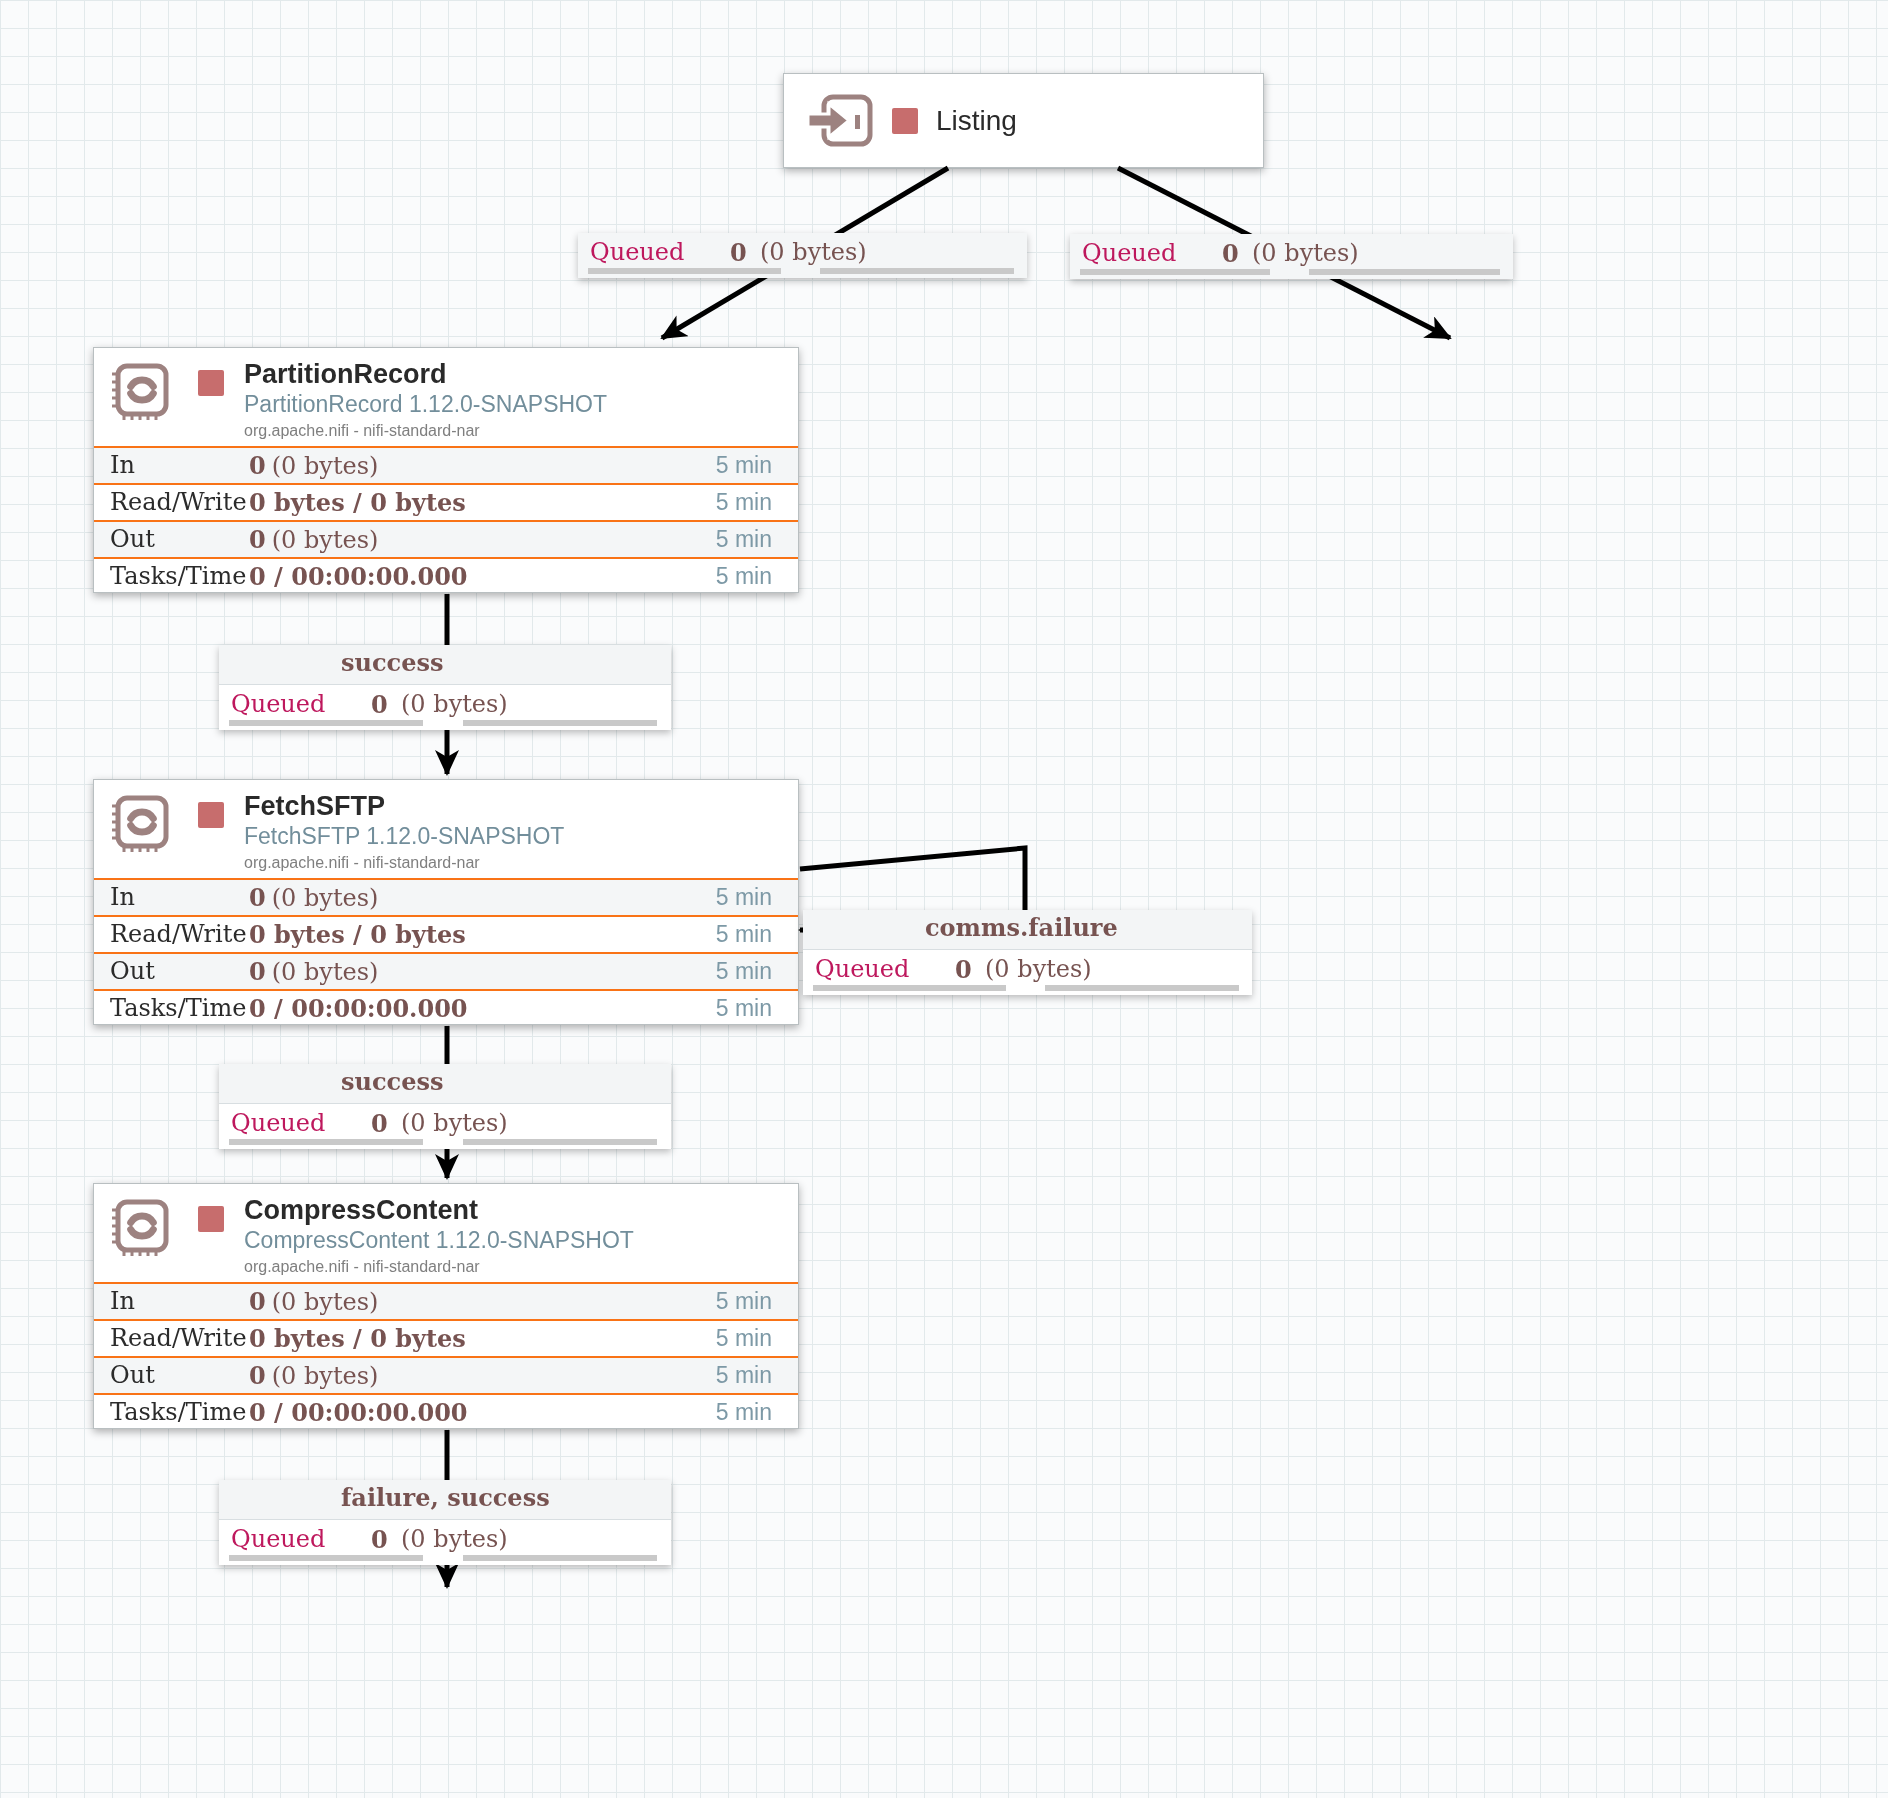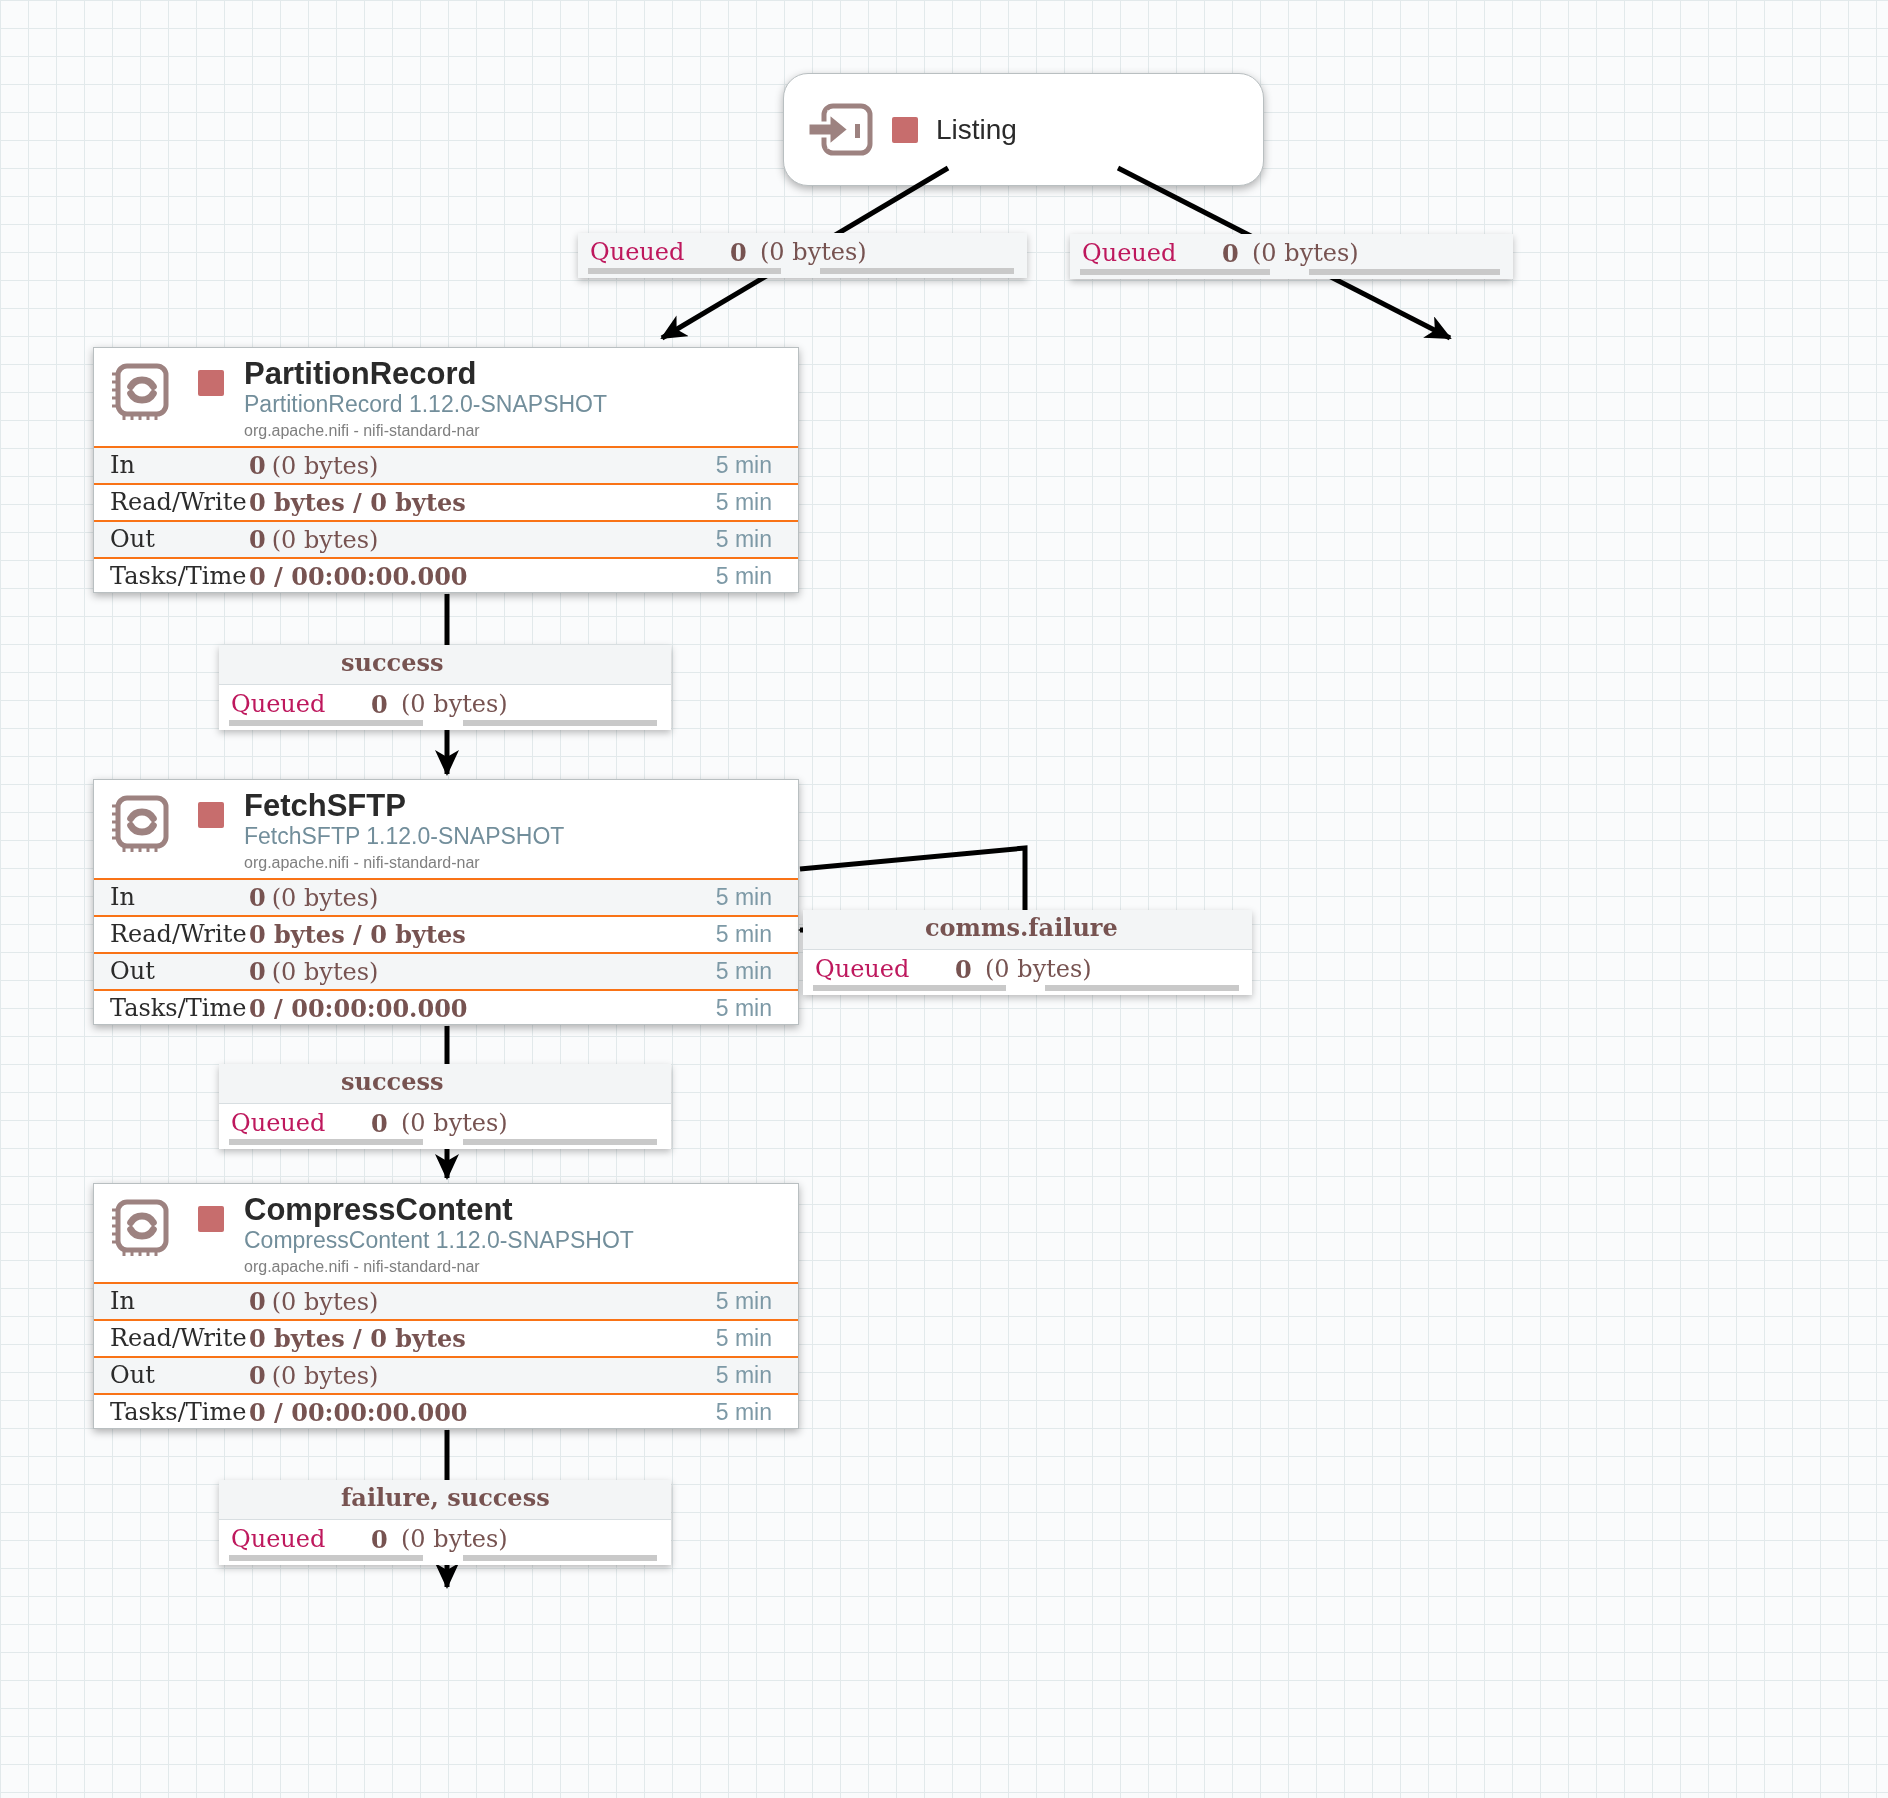--- a/index.html
+++ b/index.html
@@ -20,21 +20,21 @@
     border:1px solid #b9bfc1;box-shadow:0 3px 8px rgba(0,0,0,0.30);
     z-index:2;box-sizing:border-box;
   }
   .proc-header{position:relative;height:98px;}
   .proc-icon{position:absolute;left:14px;top:12px;}
   .run-state{
     position:absolute;width:26px;height:26px;background:#c76d6d;border-radius:2px;
   }
   .proc-header .run-state{left:104px;top:22px;}
   .proc-titles{position:absolute;left:150px;top:10px;}
-  .proc-name{font-size:31px;font-weight:bold;color:#2a2a2a;line-height:32px;}
+  .proc-name{font-size:27px;font-weight:bold;color:#2a2a2a;line-height:32px;}
   .proc-version{font-size:23px;color:#728e9b;line-height:28px;}
   .proc-bundle{font-size:16px;color:#7f7f7f;line-height:26px;}
   .stat-row{
     position:relative;height:37px;border-top:2px solid #f97316;box-sizing:border-box;
     font-size:24px;
   }
   .stat-row.odd{background:#f4f6f7;}
   .stat-label{
     position:absolute;left:16px;top:3px;
     font-family:"DejaVu Serif","Liberation Serif",serif;color:#2b2b2b;
@@ -74,21 +74,21 @@
   .q-size{position:absolute;left:182px;top:5px;color:#775351;}
   .bar{position:absolute;bottom:4px;height:6px;background:#c9c9c9;}
   .bar1{left:10px;width:43%;}
   .bar2{left:54%;width:43%;}
 </style>
 </head>
 <body>
 
 <div class="canvas">
 
-  <div class="port" style="left:783px;top:73px;width:481px;height:113px;border-radius:25px;">
+  <div class="port" style="left:783px;top:73px;width:481px;height:95px;">
     <svg class="port-icon" width="74" height="62" viewBox="0 0 74 62">
       <rect x="22" y="7" width="46" height="47" rx="9" fill="none" stroke="#9d8280" stroke-width="5"></rect>
       <rect x="53" y="25" width="5" height="14" fill="#9d8280"></rect>
       <path d="M6,24 L27,24 L27,14 L47,30.5 L27,47 L27,37 L6,37 Z" fill="#9d8280" stroke="#ffffff" stroke-width="3"></path>
     </svg>
     <div class="run-state"></div>
     <div class="port-name">
       <div>Listing</div>
     </div>
   </div>

